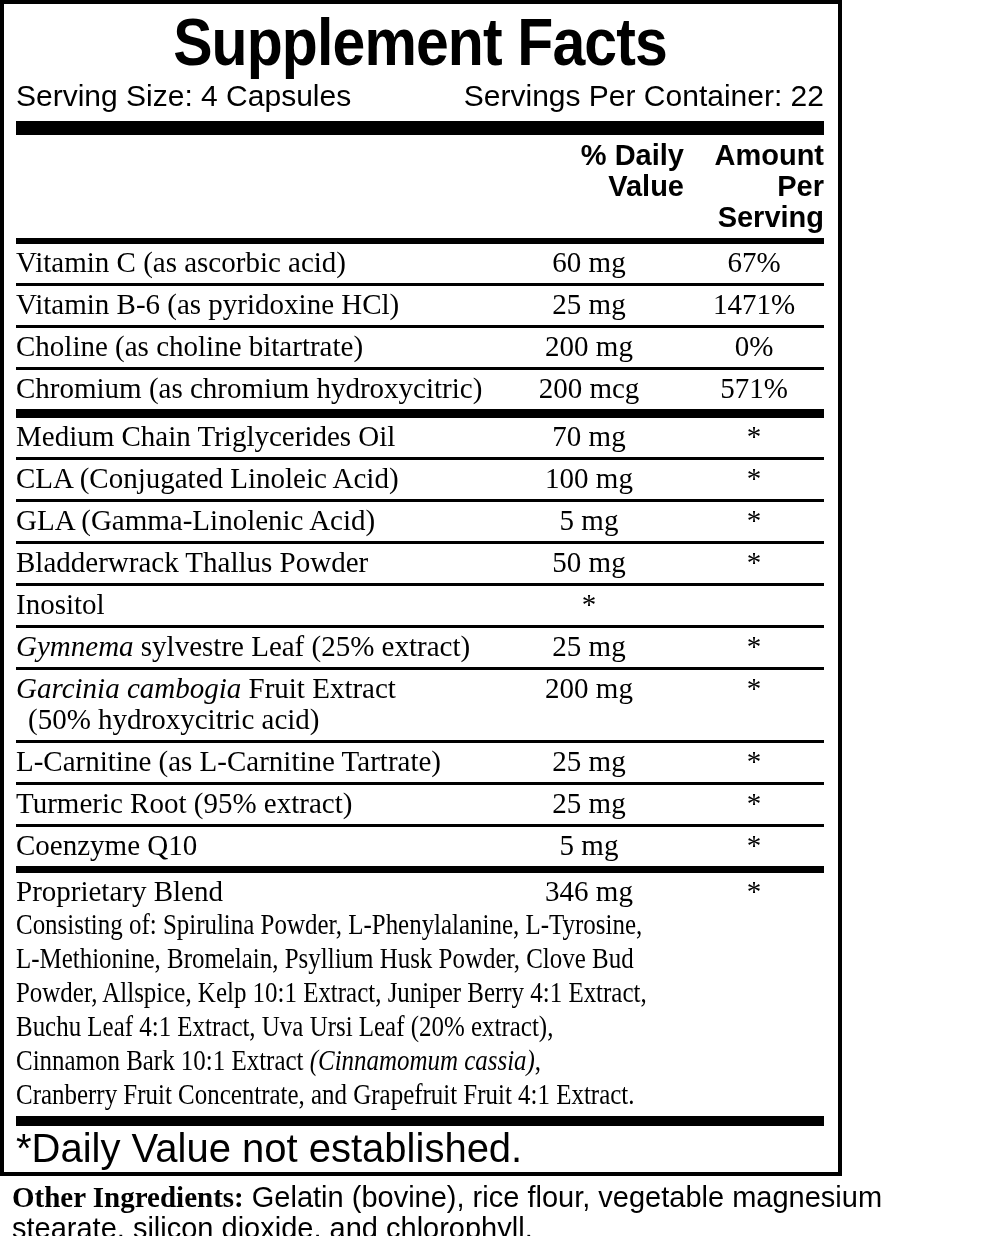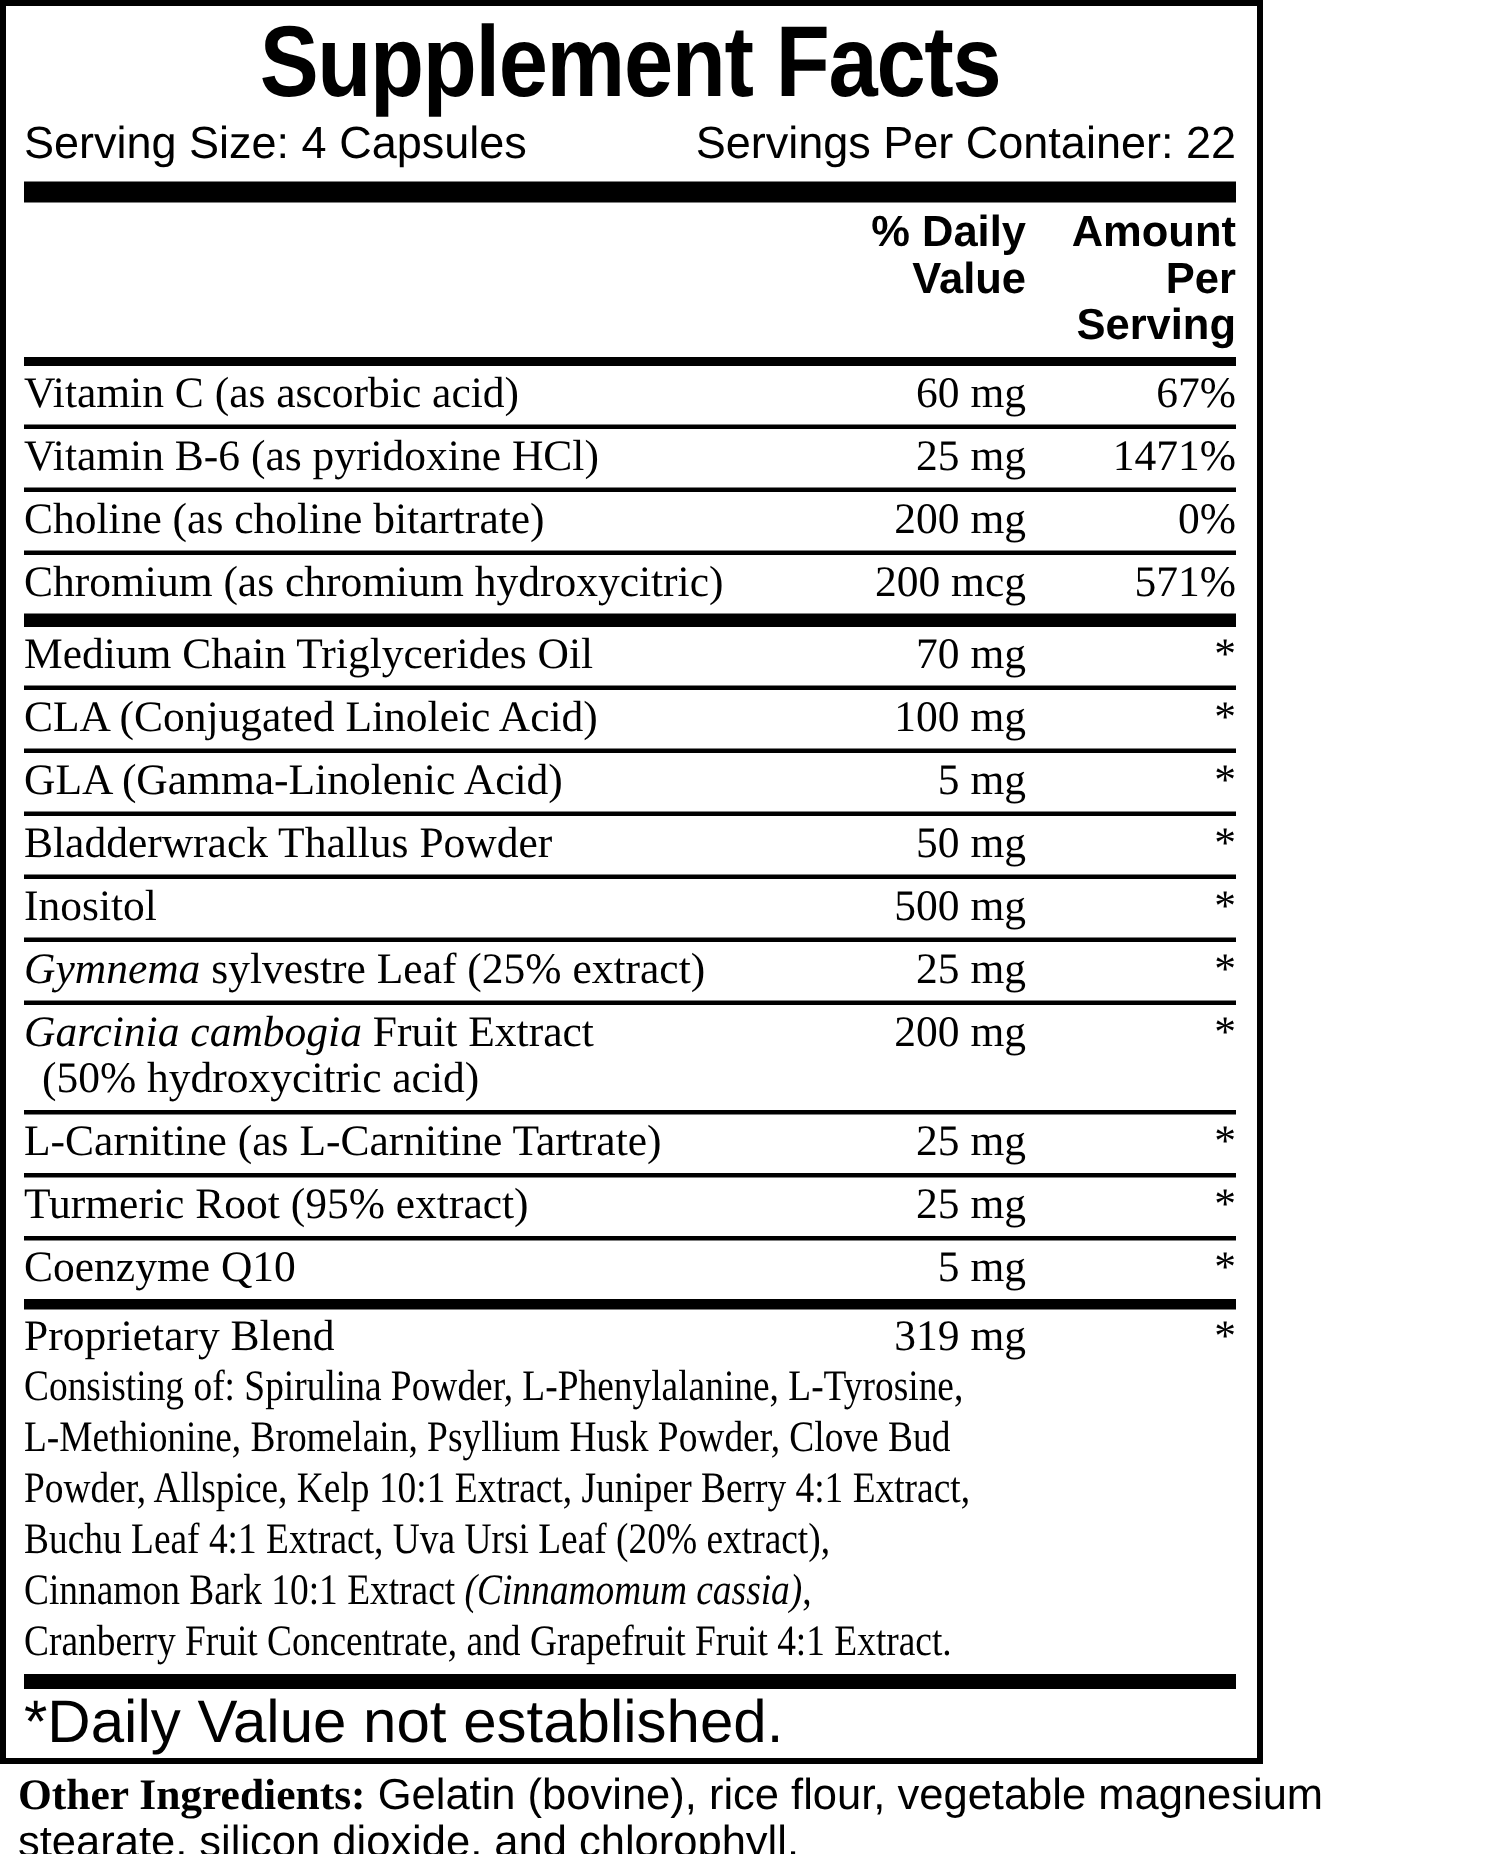--- a/index.html
+++ b/index.html
@@ -54,21 +54,21 @@
   .row{
     display:grid;
     grid-template-columns:1fr 190px 140px;
     align-items:baseline;
     padding:3px 0 5px 0;
     font-size:29px;
     line-height:31px;
     font-family:Liberation Serif, serif;
   }
   .rows .row + .row{border-top:3px solid #000;}
-  .cell.amount,.cell.dv{text-align:right;}
+  .cell.amount,.cell.dv{text-align:center;}
   .it{font-style:italic;}
   .sub{padding-left:12px;}
   .desc{
     grid-column:1 / -1;
     font-size:29px;
     line-height:34px;
     transform:scaleX(0.86);
     transform-origin:0 0;
     white-space:nowrap;
   }
@@ -150,21 +150,20 @@
         <div class="cell amount">5 mg</div>
         <div class="cell dv">*</div>
       </div>
       <div class="row">
         <div class="cell name"><span>Bladderwrack Thallus Powder</span></div>
         <div class="cell amount">50 mg</div>
         <div class="cell dv">*</div>
       </div>
       <div class="row">
         <div class="cell name"><span>Inositol</span></div>
-        <div class="cell amount">500 mg</div>
         <div class="cell dv">*</div>
       </div>
       <div class="row">
         <div class="cell name"><span class="it">Gymnema</span><span> sylvestre Leaf (25% extract)</span></div>
         <div class="cell amount">25 mg</div>
         <div class="cell dv">*</div>
       </div>
       <div class="row">
         <div class="cell name"><span class="it">Garcinia cambogia</span><span> Fruit Extract</span><div class="sub">(50% hydroxycitric acid)</div></div>
         <div class="cell amount">200 mg</div>
@@ -185,21 +184,21 @@
         <div class="cell amount">5 mg</div>
         <div class="cell dv">*</div>
       </div>
     </div>
 
   <div class="bar bar-4"></div>
 
   <div class="rows">
       <div class="row">
         <div class="cell name"><span>Proprietary Blend</span></div>
-        <div class="cell amount">319 mg</div>
+        <div class="cell amount">346 mg</div>
         <div class="cell dv">*</div>
         <div class="desc">
           <div class="desc-line"><span>Consisting of: Spirulina Powder, L-Phenylalanine, L-Tyrosine,</span></div>
           <div class="desc-line"><span>L-Methionine, Bromelain, Psyllium Husk Powder, Clove Bud</span></div>
           <div class="desc-line"><span>Powder, Allspice, Kelp 10:1 Extract, Juniper Berry 4:1 Extract,</span></div>
           <div class="desc-line"><span>Buchu Leaf 4:1 Extract, Uva Ursi Leaf (20% extract),</span></div>
           <div class="desc-line"><span>Cinnamon Bark 10:1 Extract </span><span class="it">(Cinnamomum cassia)</span><span>,</span></div>
           <div class="desc-line"><span>Cranberry Fruit Concentrate, and Grapefruit Fruit 4:1 Extract.</span></div>
         </div>
       </div>

